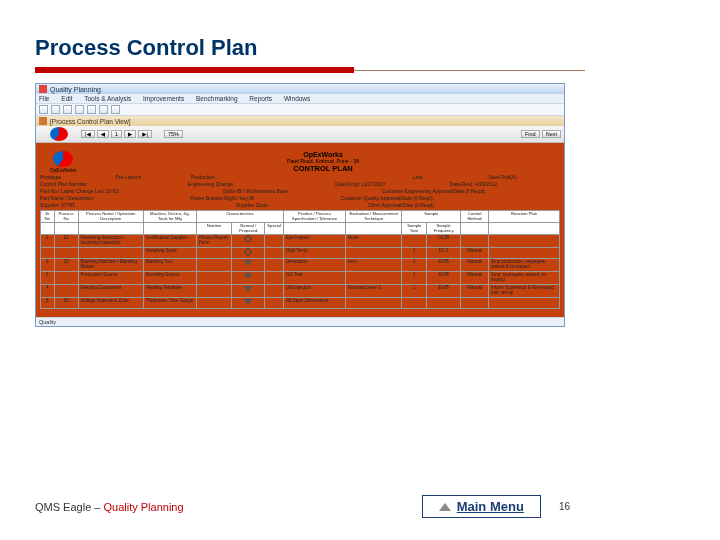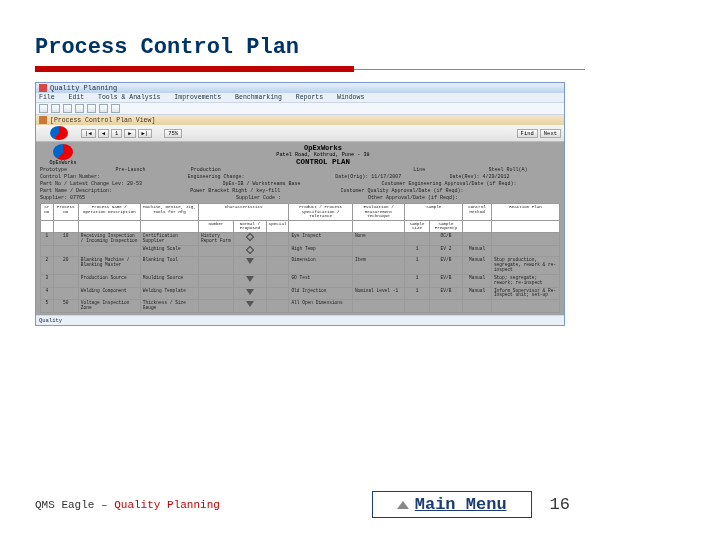--- a/index.html
+++ b/index.html
@@ -8,21 +8,20 @@
     height: 540px;
     font-family: Verdana, Arial, sans-serif;
     background: #fff;
     position: relative;
   }
   .slide {
     width: 620px;
     height: 540px;
     padding: 35px 35px 30px 35px;
     position: relative;
-    font-family: Liberation Mono, monospace;
   }
   .title {
     font-size: 22px;
     font-weight: bold;
     color: #003366;
     margin-bottom: 6px;
   }
   .title-underline {
     display: flex;
     align-items: center;
@@ -102,22 +101,22 @@
   .logo-cell {
     width:40px; text-align:center;
   }
   .logo-swirl {
     width:18px;height:14px;
     margin:0 auto;
     background: conic-gradient(#e00 0 60%, #06c 60% 100%);
     border-radius: 50% 50% 50% 50%;
   }
   .doc-area {
-    background:#a3a3a3;
-    padding: 2px 4px;
+    background:#c2410c;
+    padding: 8px 4px;
   }
   .doc-header {
     text-align:center;
     font-size:7px;
     font-weight:bold;
   }
   .meta-row {
     display:flex;
     font-size:5px;
     color:#222;
@@ -171,37 +170,37 @@
     left:35px; right:50px; bottom:22px;
     display:flex;
     align-items:center;
     font-size:11px;
   }
   .footer-left { color:#333; }
   .footer-left .qp { color:#c00000; }
   .footer-right { margin-left:auto; display:flex; align-items:center; gap:18px;}
   .main-menu-btn {
     border:1px solid #1a3e74;
-    padding:3px 24px;
+    padding:3px 16px;
     font-weight:bold;
     color:#1a3e74;
-    font-size:17px;
+    font-size:13px;
     text-decoration: underline;
     display:flex;
     align-items:center;
     gap:6px;
     background:#fff;
   }
   .mm-arrow {
     width:0;height:0;
     border-left:6px solid transparent;
     border-right:6px solid transparent;
     border-bottom:8px solid #888;
   }
-  .page-num { font-size:17px; color:#333; }
+  .page-num { font-size:10px; color:#333; }
 </style>
 </head>
 <body>
 
 <div class="slide">
   <div class="title">Process Control Plan</div>
   <div class="title-underline">
     <div class="red-bar"></div>
     <div class="thin-line"></div>
   </div>

